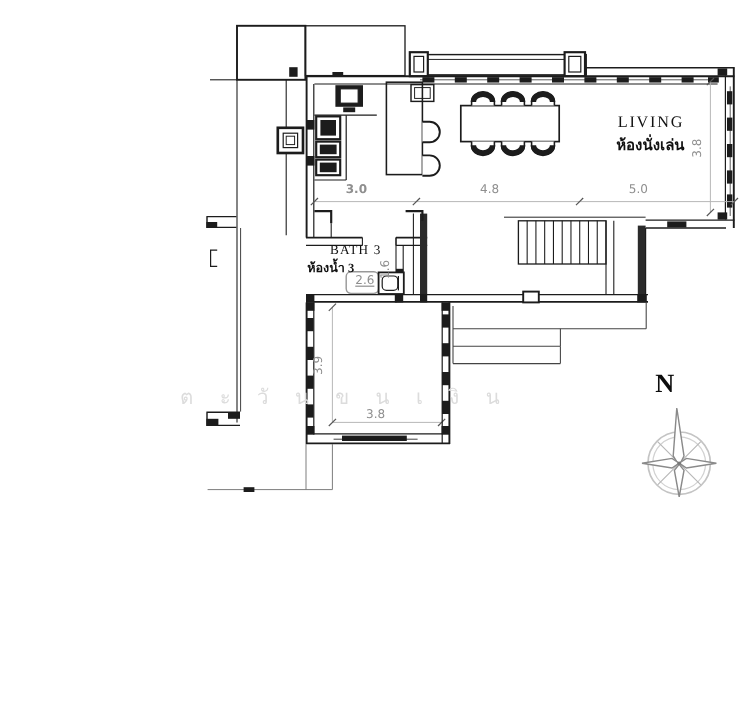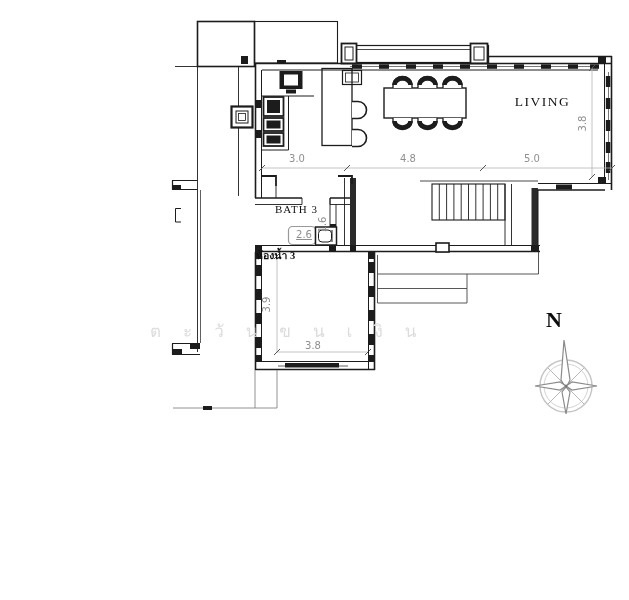--- a/index.html
+++ b/index.html
@@ -5,21 +5,21 @@
   html,body{margin:0;padding:0;background:#ffffff;}
   .stage{
     position:relative;width:629px;height:600px;background:#fff;overflow:hidden;
     font-family:"Liberation Serif", serif;
   }
   .stage svg{position:absolute;left:0;top:0;}
   .lbl{position:absolute;color:#111;white-space:nowrap;}
   .room-en{font-size:13.5px;letter-spacing:1.5px;text-align:center;}
   .room-th{font-size:12.5px;font-weight:bold;text-align:center;}
   .bath-en{font-size:11px;letter-spacing:1px;text-align:right;}
-  .bath-th{font-size:10.5px;font-weight:bold;margin-top:32px;}
+  .bath-th{font-size:10.5px;font-weight:bold;}
   .dim{
     position:absolute;color:#8f8f8f;font-family:"DejaVu Sans", sans-serif;
     font-size:10px;text-align:center;white-space:nowrap;
   }
   .vdim{transform:rotate(-90deg);transform-origin:center;}
   .north{font-size:22px;font-weight:bold;color:#0d0d0d;}
   .watermark{
     position:absolute;left:150px;top:317px;display:flex;gap:22px;
     color:#dcdcdc;font-size:17px;user-select:none;
   }
@@ -235,25 +235,26 @@
       <path d="M548,368 L584,404 M584,368 L548,404" stroke="#b8b8b8" stroke-width="1"></path>
       <path d="M564,340 L570,380 L566,388 L561,380 Z" fill="#fff" stroke="#8a8a8a" stroke-width="1.2"></path>
       <path d="M566,414 L570,392 L566,387 L562,392 Z" fill="#fff" stroke="#8a8a8a" stroke-width="1.2"></path>
       <path d="M597,386 L572,382 L566,386 L572,390 Z" fill="#fff" stroke="#8a8a8a" stroke-width="1.2"></path>
       <path d="M535,386 L560,382 L566,386 L560,390 Z" fill="#fff" stroke="#8a8a8a" stroke-width="1.2"></path>
       <circle cx="566" cy="386" r="1.5" fill="#777" stroke="none"></circle>
     </g>
   </svg>
 
   <div class="lbl room-en" style="left:505px;top:94px;width:75px;">LIVING</div>
+  <div class="lbl room-th" style="left:498px;top:111px;width:88px;">ห้องนั่งเล่น</div>
 
   <div class="lbl bath-en" style="left:262px;top:203px;width:56px;">BATH 3</div>
   <div class="lbl bath-th" style="left:256px;top:215px;">ห้องน้ำ 3</div>
 
-  <div class="dim" style="left:283px;top:153px;width:28px;">3.0</div>
+  <div class="dim" style="left:283px;top:153px;width:28px;font-weight:bold;">3.0</div>
   <div class="dim" style="left:394px;top:153px;width:28px;">4.8</div>
   <div class="dim" style="left:518px;top:153px;width:28px;">5.0</div>
 
   <div class="dim vdim" style="left:567px;top:118px;width:30px;">3.8</div>
 
   <div class="dim" style="left:292px;top:229px;width:24px;text-decoration:underline;">2.6</div>
   <div class="dim vdim" style="left:310px;top:219px;width:24px;">1.6</div>
 
   <div class="dim vdim" style="left:254px;top:299px;width:24px;">3.9</div>
   <div class="dim" style="left:301px;top:340px;width:24px;">3.8</div>

